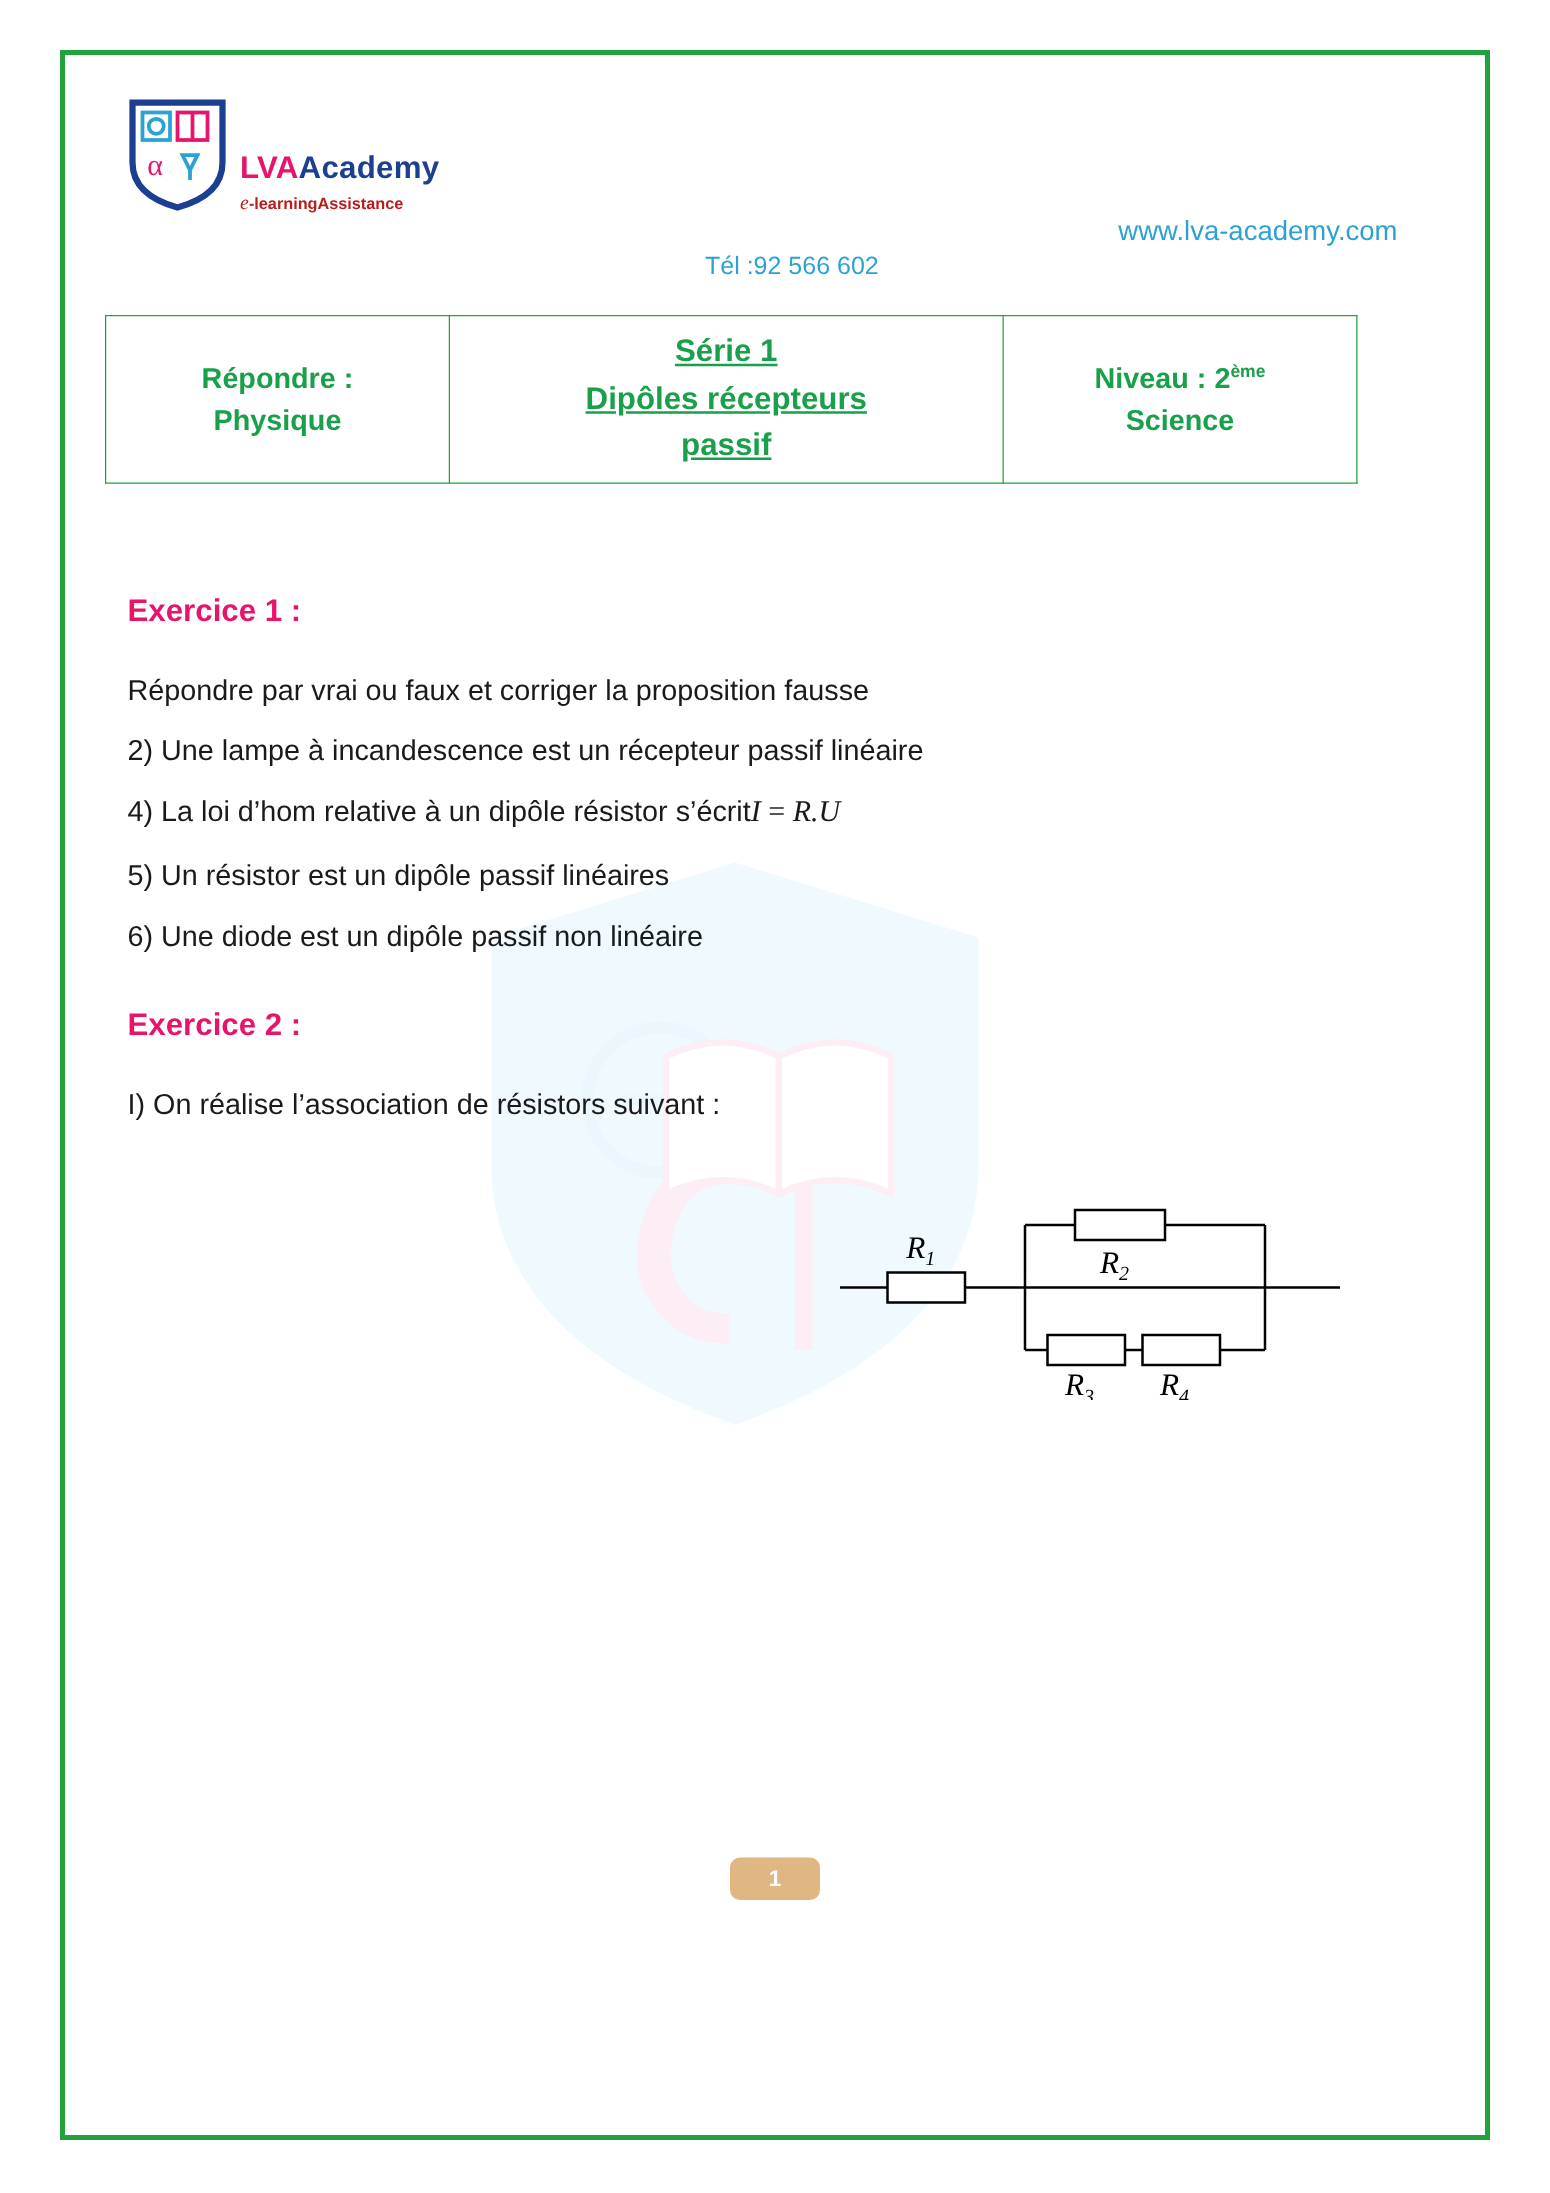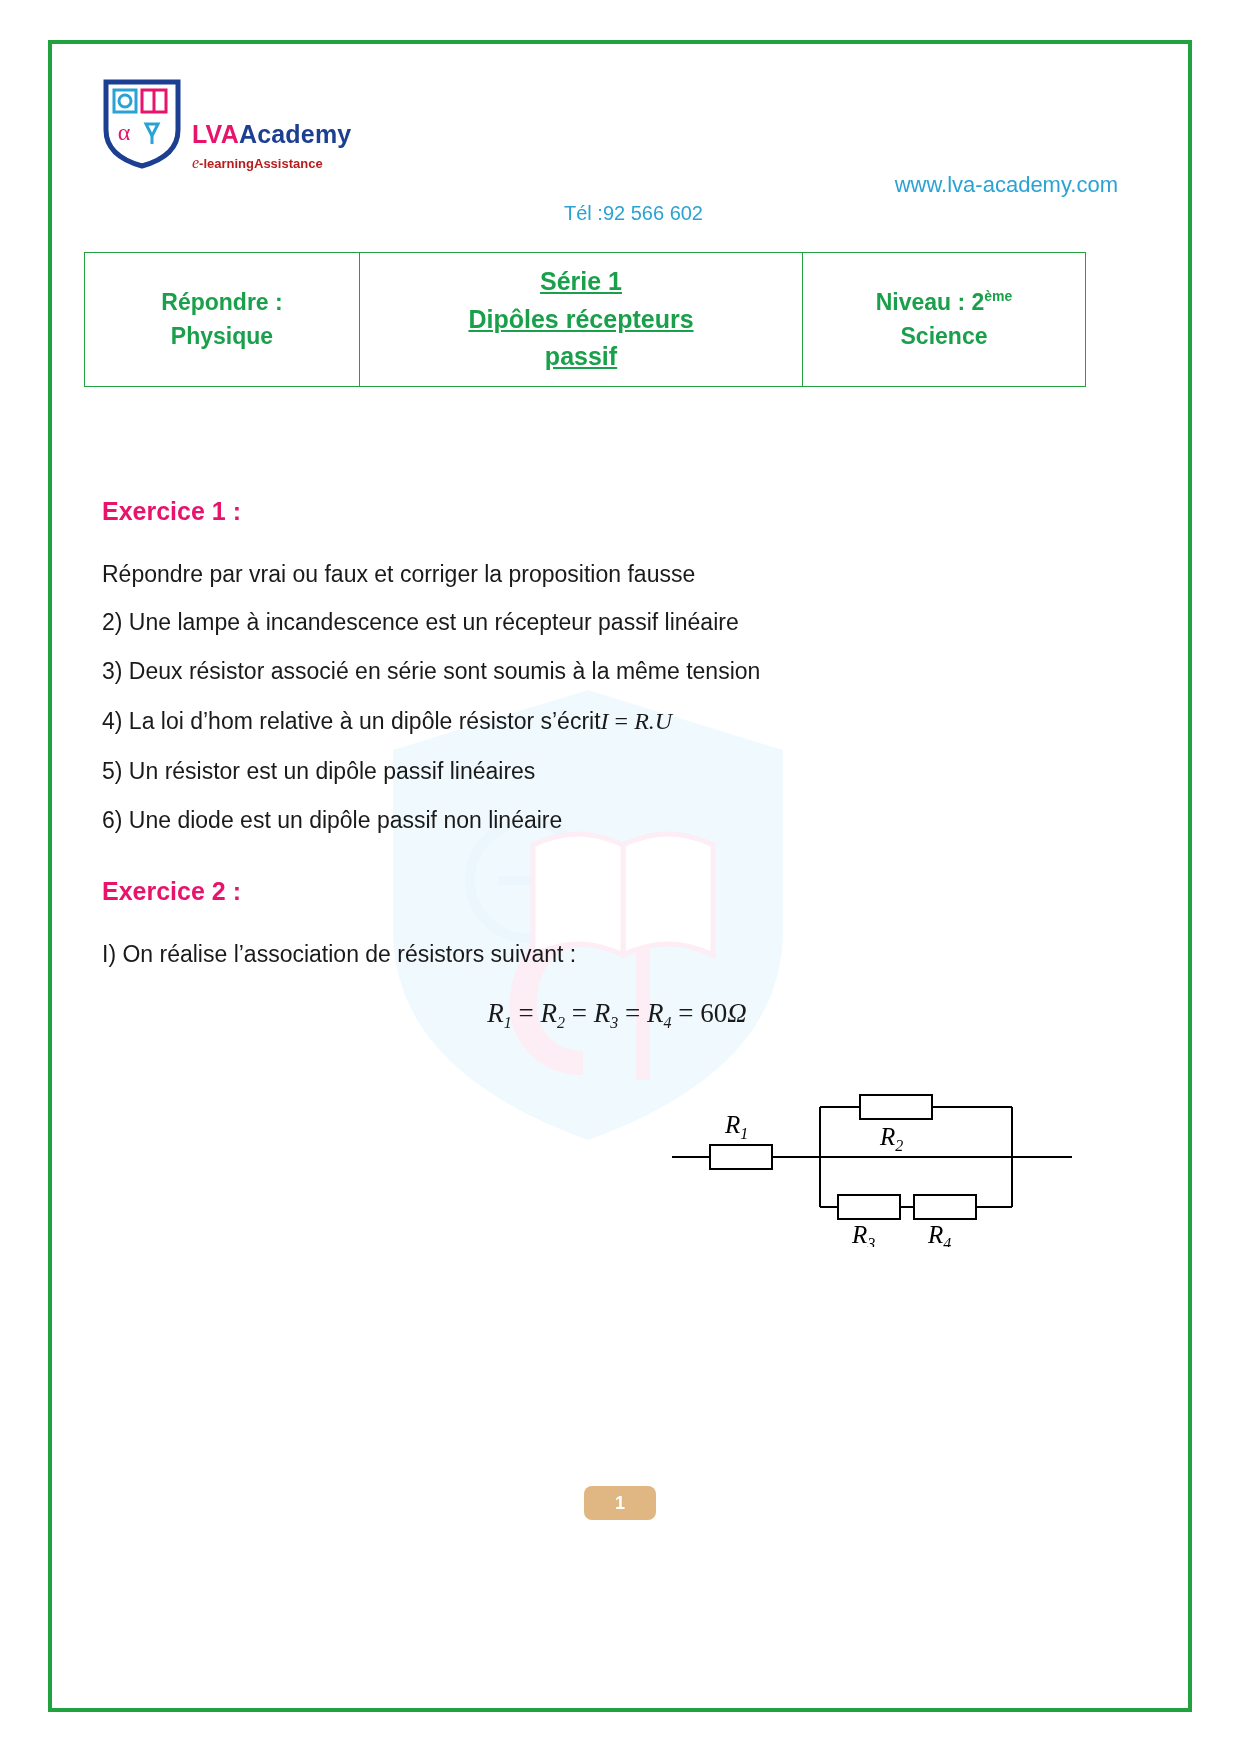--- a/index.html
+++ b/index.html
@@ -126,21 +126,21 @@
   .cell-matiere { width: 262px; font-size: 23px; }
   .cell-titre { width: 430px; font-size: 25px; }
   .cell-titre .u { text-decoration: underline; }
   .cell-niveau { width: 270px; font-size: 23px; }
   .sup { font-size: 14px; vertical-align: super; }
 
   
   .doc-body {
     position: relative;
     z-index: 2;
-    margin-top: 110px;
+    margin-top: 88px;
     padding-left: 18px;
     padding-right: 24px;
   }
   .ex-title {
     color: #e8136b;
     font-weight: bold;
     font-size: 25px;
     margin: 0 0 26px 0;
   }
   .para {
@@ -265,33 +265,29 @@
     </tr>
   </tbody>
     </table>
 
   <div class="doc-body">
 
     <div class="ex-title">Exercice 1 :</div>
 
     <p class="para">Répondre par vrai ou faux et corriger la proposition fausse</p>
     <p class="para">2) Une lampe à incandescence est un récepteur passif linéaire</p>
-    <p class="para">3) Deux résistor associé en série sont soumis à la même tension</p>
     <p class="para"><span>4) La loi d’hom relative à un dipôle résistor s’écrit</span><span class="math">I <span class="num">=</span> R.U</span></p>
     <p class="para">5) Un résistor est un dipôle passif linéaires</p>
     <p class="para">6) Une diode est un dipôle passif non linéaire</p>
 
     <div class="spacer-lg"></div>
 
     <div class="ex-title">Exercice 2 :</div>
     <p class="para">I) On réalise l’association de résistors suivant :</p>
 
-    <div class="eq-center">
-      <span class="math">R<span class="sub">1</span> <span class="num">=</span> R<span class="sub">2</span> <span class="num">=</span> R<span class="sub">3</span> <span class="num">=</span> R<span class="sub">4</span> <span class="num">=</span> <span class="num">60</span>Ω</span>
-    </div>
 
     <div class="circuit-wrap">
       <svg viewBox="0 0 470 180" width="470" height="180">
         <g stroke="#000000" stroke-width="2" fill="none">
 
           <line x1="10" y1="90" x2="48" y2="90"></line>
 
           <rect x="48" y="78" width="62" height="24" fill="#ffffff"></rect>
           <line x1="110" y1="90" x2="158" y2="90"></line>
 

